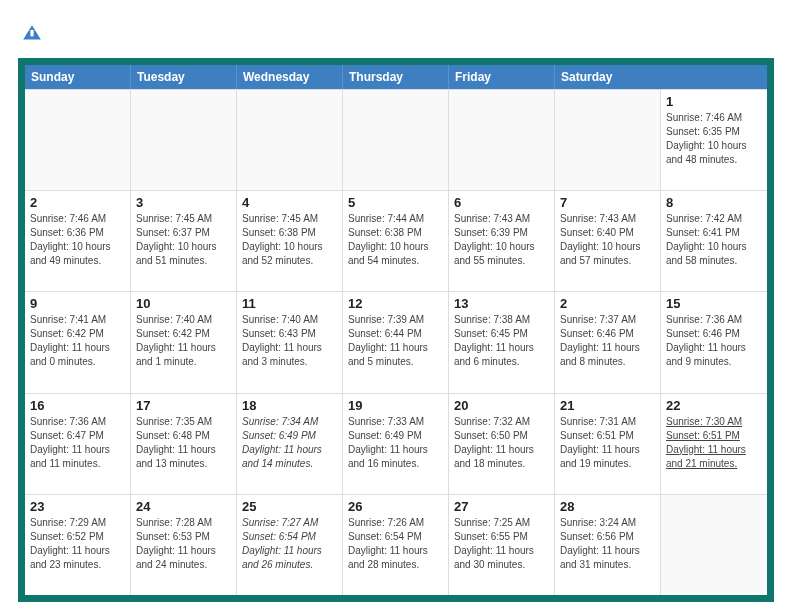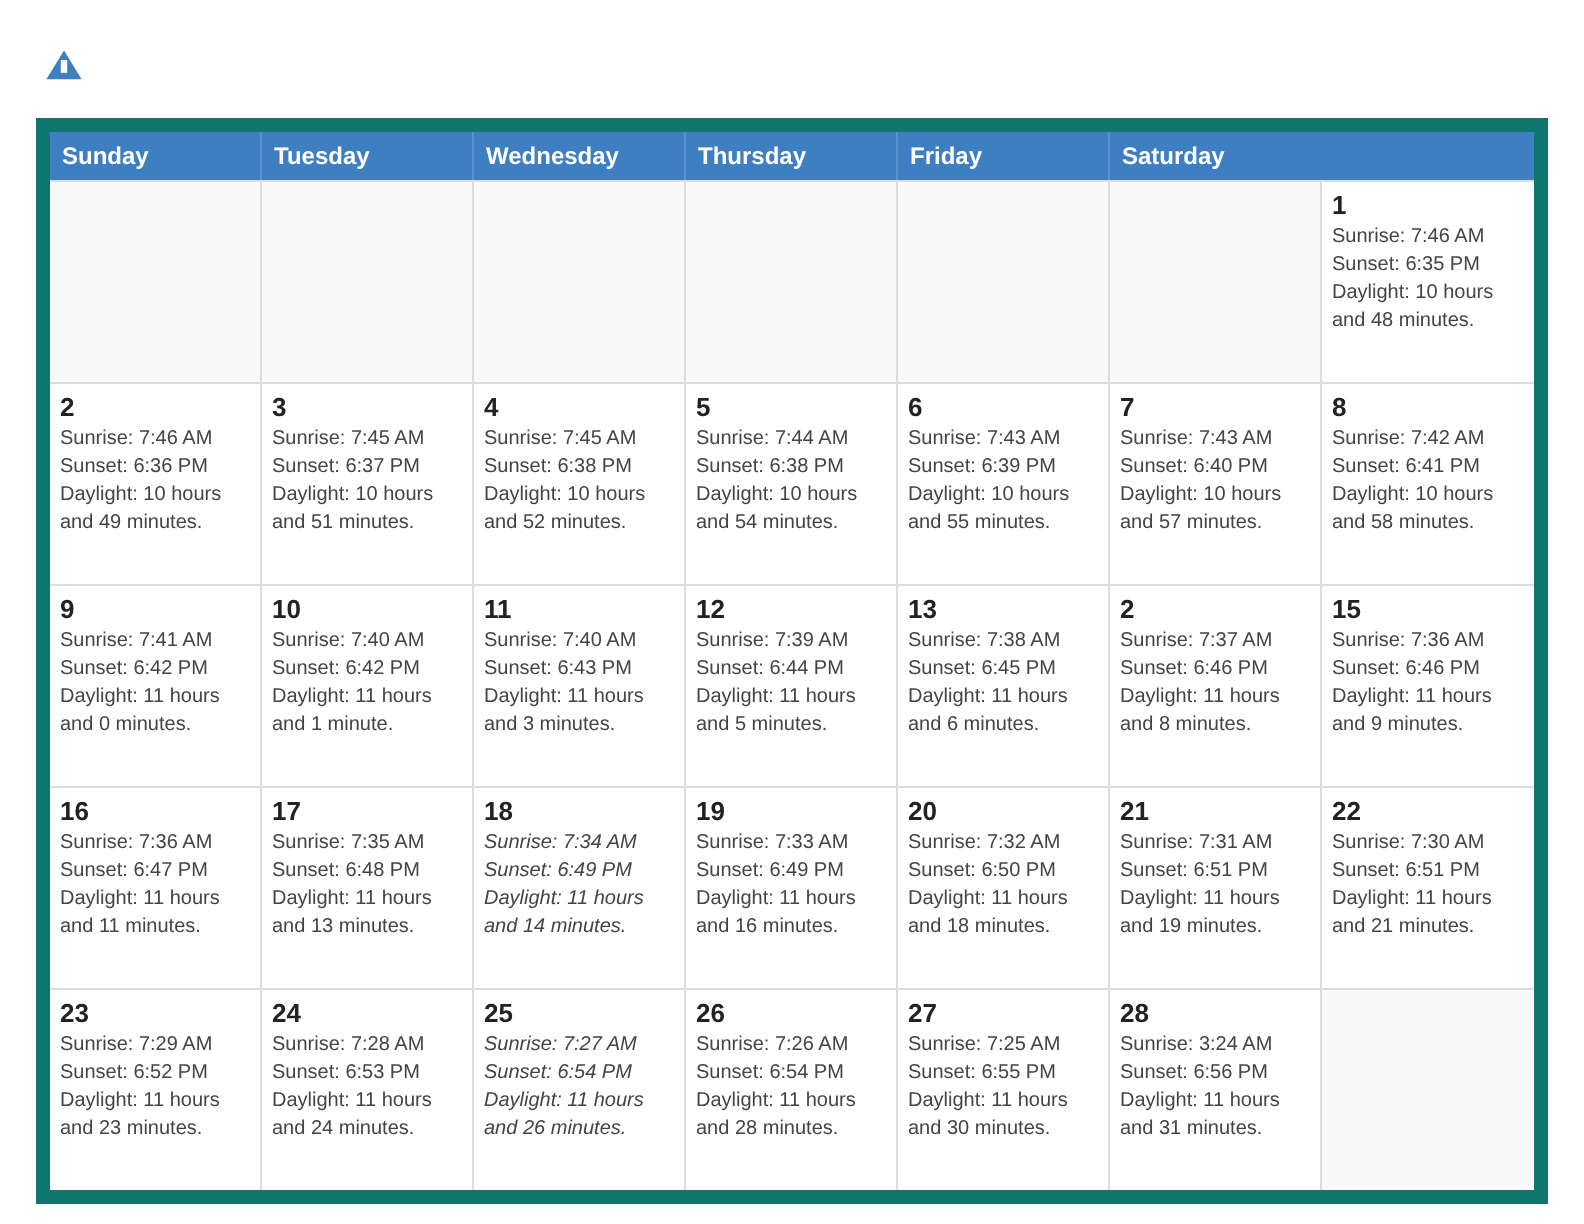--- a/index.html
+++ b/index.html
@@ -299,21 +299,21 @@
           </div>
           <div class="cell">
             <span class="cell-day">21</span>
             <div class="cell-info" style="white-space: pre-line;">Sunrise: 7:31 AM
 Sunset: 6:51 PM
 Daylight: 11 hours
 and 19 minutes.</div>
           </div>
           <div class="cell">
             <span class="cell-day">22</span>
-            <div class="cell-info" style="white-space: pre-line;">Sunrise: 7:30 AM
+            <div class="cell-info" style="white-space: pre-line; text-decoration: underline;">Sunrise: 7:30 AM
 Sunset: 6:51 PM
 Daylight: 11 hours
 and 21 minutes.</div>
           </div>
         </div>
         <div class="week">
           <div class="cell">
             <span class="cell-day">23</span>
             <div class="cell-info" style="white-space: pre-line;">Sunrise: 7:29 AM
 Sunset: 6:52 PM

